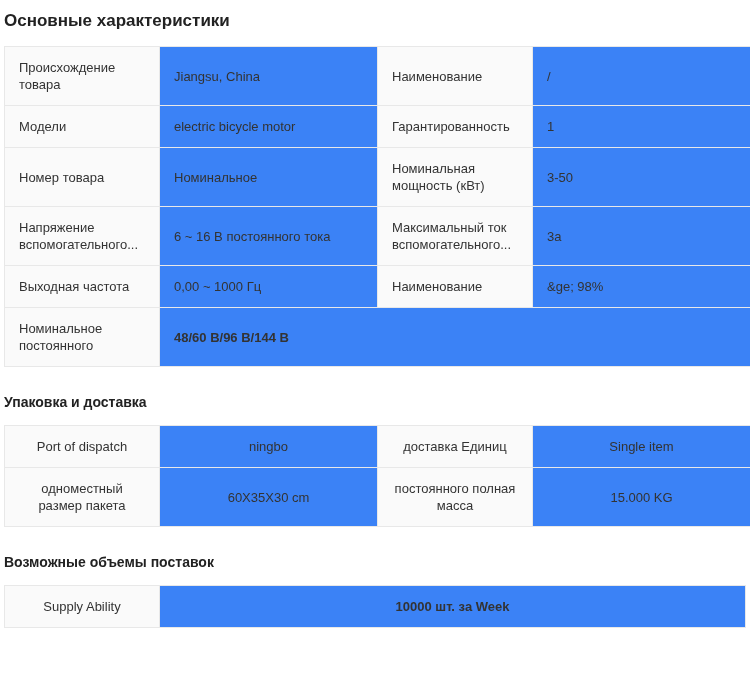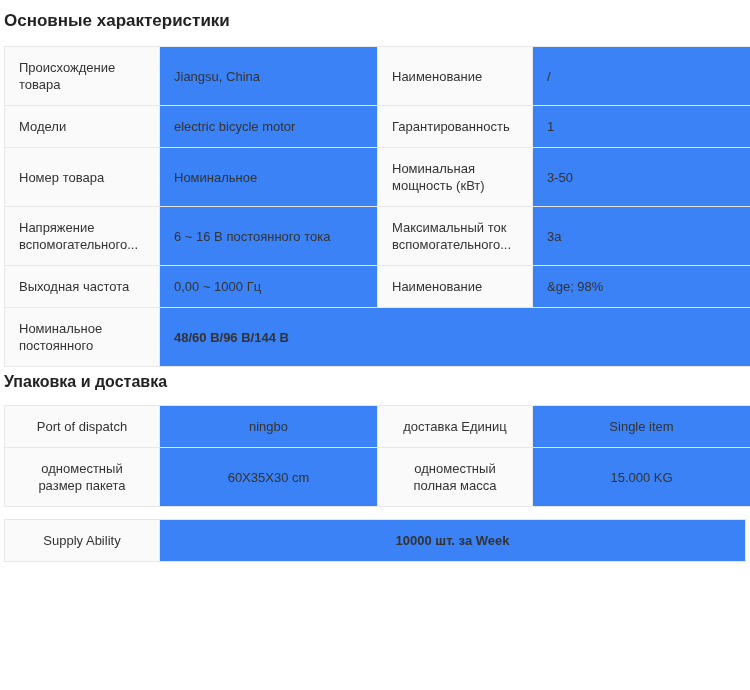--- a/index.html
+++ b/index.html
@@ -21,22 +21,22 @@
   }
   .section-title {
     font-size: 17px;
     font-weight: bold;
     color: #222222;
     margin: 10px 0 0 4px;
     padding: 0;
     line-height: 22px;
   }
   .section-title.sub {
-    font-size: 16px;
-    margin-top: 4px;
+    font-size: 14px;
+    margin-top: 24px;
     margin-bottom: 0;
   }
   table.props {
     border-collapse: collapse;
     width: 742px;
     margin: 14px 0 0 4px;
     table-layout: fixed;
     background: #ffffff;
     border-radius: 11px;
   }
@@ -119,26 +119,27 @@
     <tbody>
       <tr>
         <td class="label">Port of dispatch</td>
         <td class="value">ningbo</td>
         <td class="label">доставка Единиц</td>
         <td class="value">Single item</td>
       </tr>
       <tr>
         <td class="label">одноместный размер пакета</td>
         <td class="value">60X35X30 cm</td>
-        <td class="label">одноместный полная масса</td>
+        <td class="label">постоянного полная масса</td>
         <td class="value">15.000 KG</td>
       </tr>
     </tbody>
   </table>
 
+  <div class="section-title sub">Возможные объемы поставок</div>
   <table class="props pack">
     <tbody>
       <tr>
         <td class="label">Supply Ability</td>
         <td class="value wide" colspan="3">10000 шт. за Week</td>
       </tr>
     </tbody>
   </table>
 
 </div>

